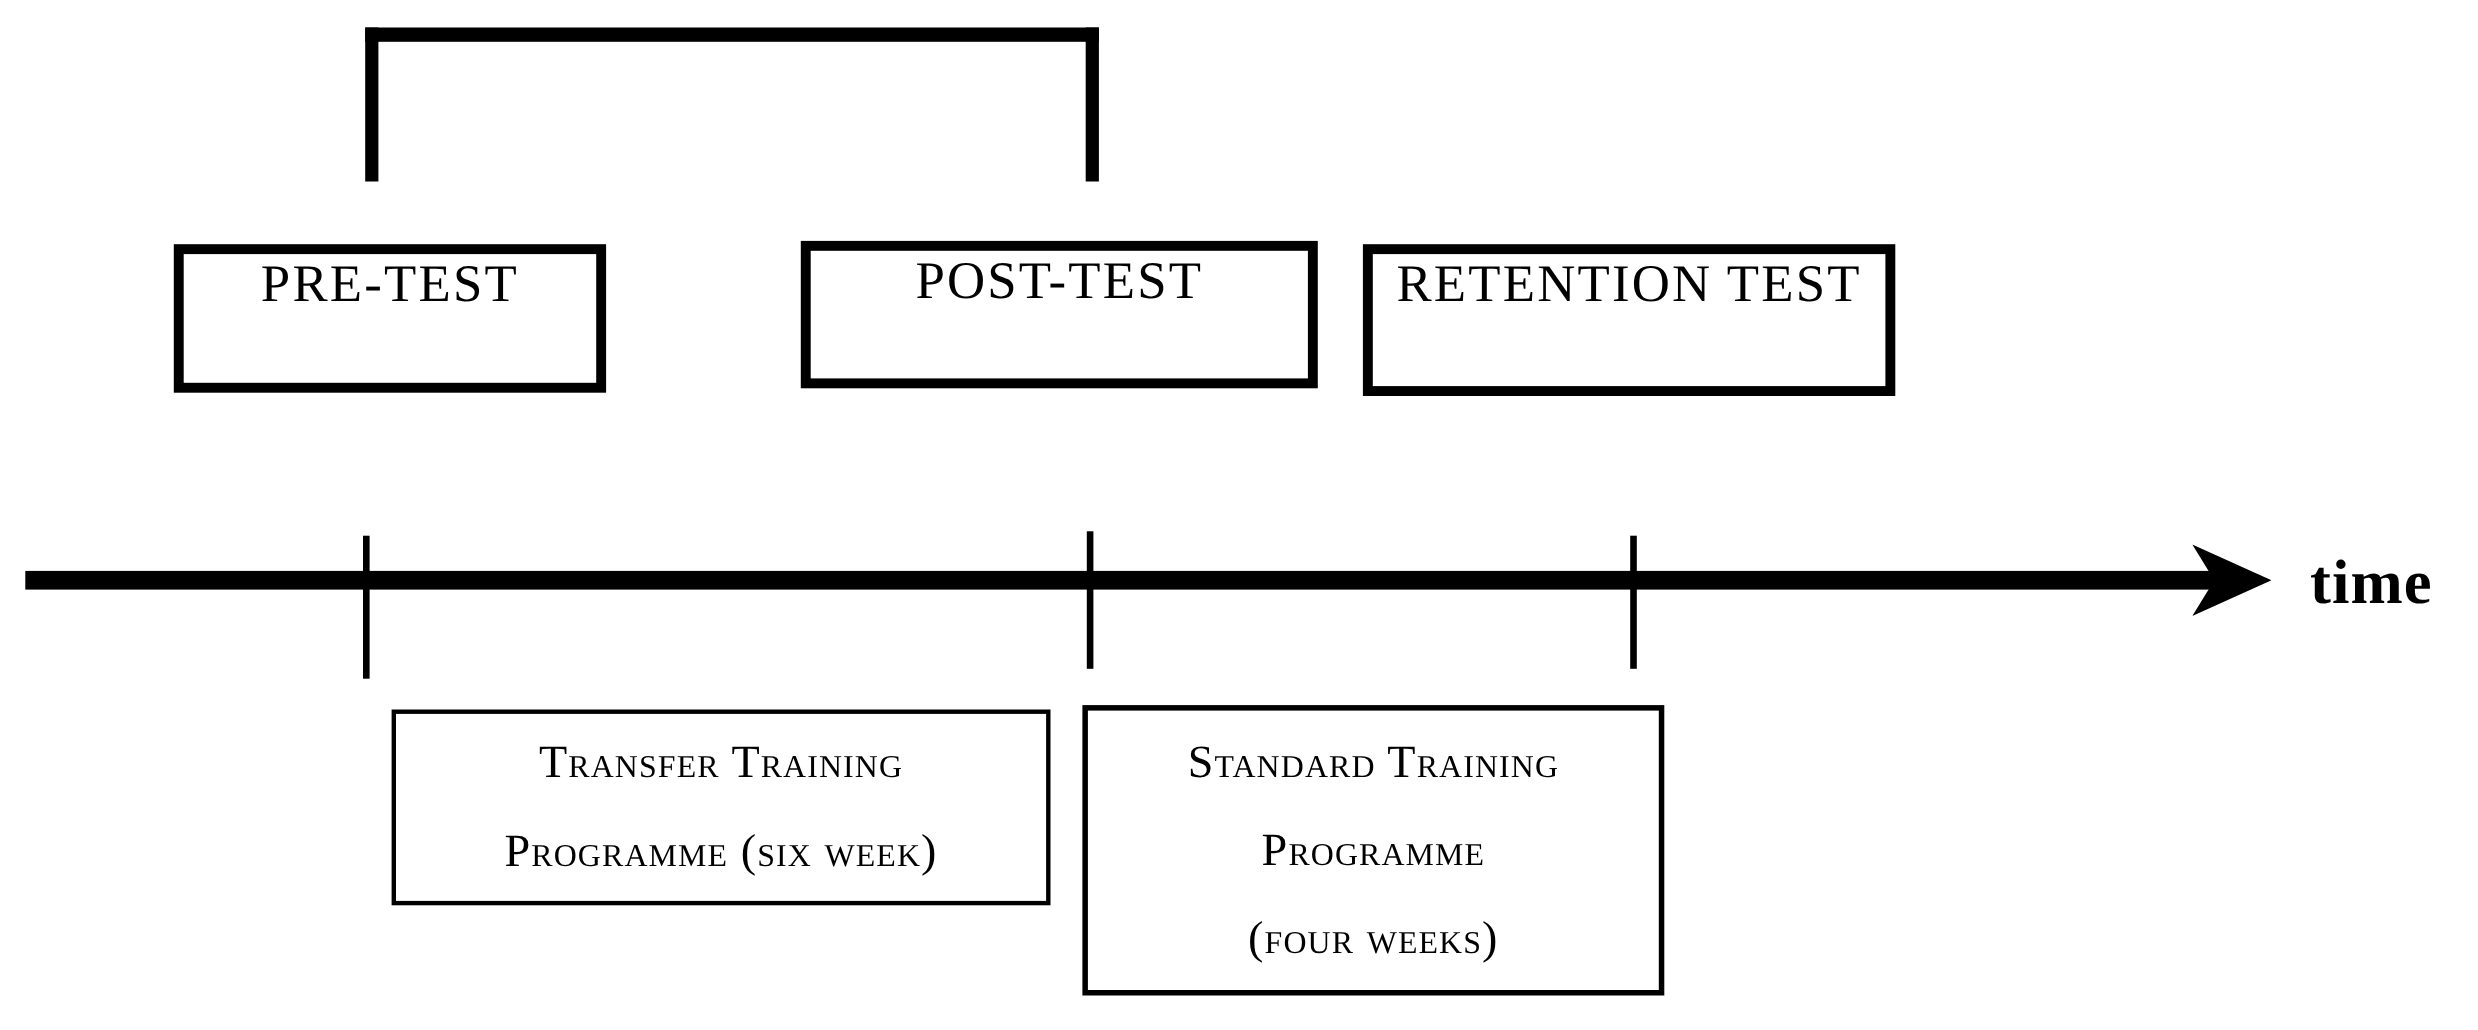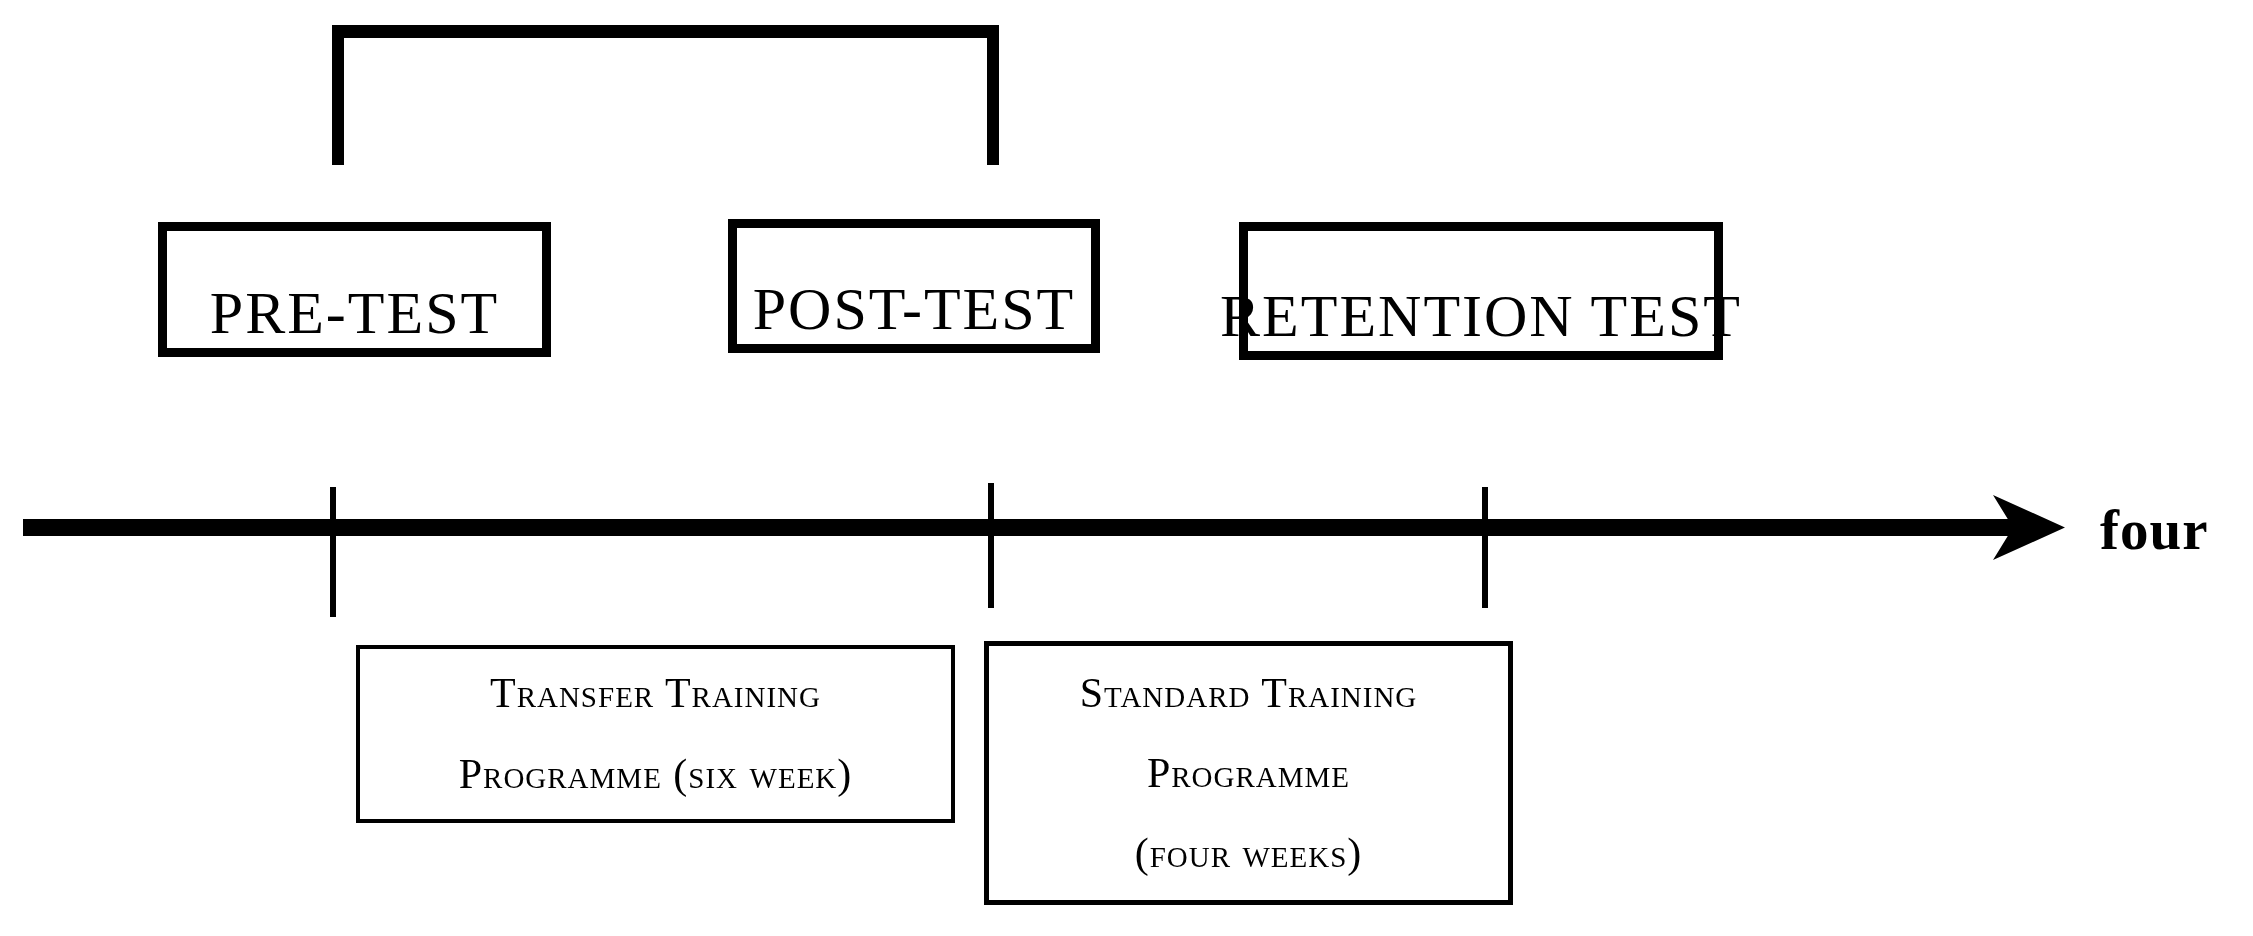--- a/index.html
+++ b/index.html
@@ -31,28 +31,28 @@
     border-left: 12px solid var(--ink);
     border-right: 12px solid var(--ink);
   }
 
   
   .testbox {
     position: absolute;
     border: 9px solid var(--ink);
     background: var(--paper);
     display: flex;
-    align-items: flex-end;
+    align-items: flex-start;
     justify-content: center;
-    font-size: 60px;
+    font-size: 48px;
     letter-spacing: 2px;
     white-space: nowrap;
   }
   .testbox.pre       { left: 158px;  top: 222px; width: 393px; height: 135px; }
-  .testbox.post      { left: 728px;  top: 219px; width: 372px; height: 134px; }
+  .testbox.post      { left: 728px;  top: 219px; width: 470px; height: 134px; }
   .testbox.retention { left: 1239px; top: 222px; width: 484px; height: 138px; }
 
   
   .timeline-line {
     position: absolute;
     left: 23px;
     top: 519px;
     width: 2000px;
     height: 17px;
     background: var(--ink);
@@ -119,21 +119,21 @@
   <div class="testbox retention">
     <span>RETENTION TEST</span>
   </div>
 
   <div class="timeline-line"></div>
 
   <svg class="arrowhead" viewBox="0 0 72 67" xmlns="http://www.w3.org/2000/svg">
     <polygon points="0,1 72,33.5 0,66 20,33.5" fill="currentColor"></polygon>
   </svg>
 
-  <div class="time-label">four</div>
+  <div class="time-label">time</div>
 
   <div class="tick t1"></div>
   <div class="tick t2"></div>
   <div class="tick t3"></div>
 
   <div class="progbox transfer">
     <span class="line">Transfer Training</span>
     <span class="line">Programme (six week)</span>
   </div>
 

